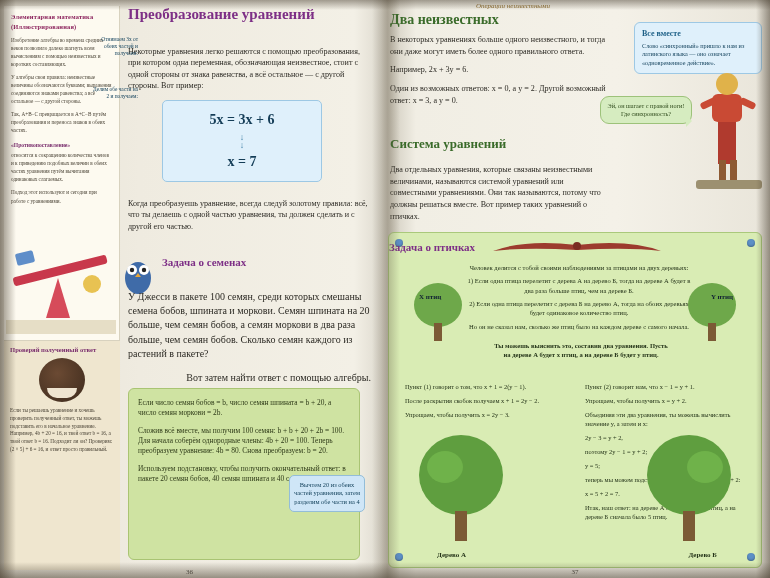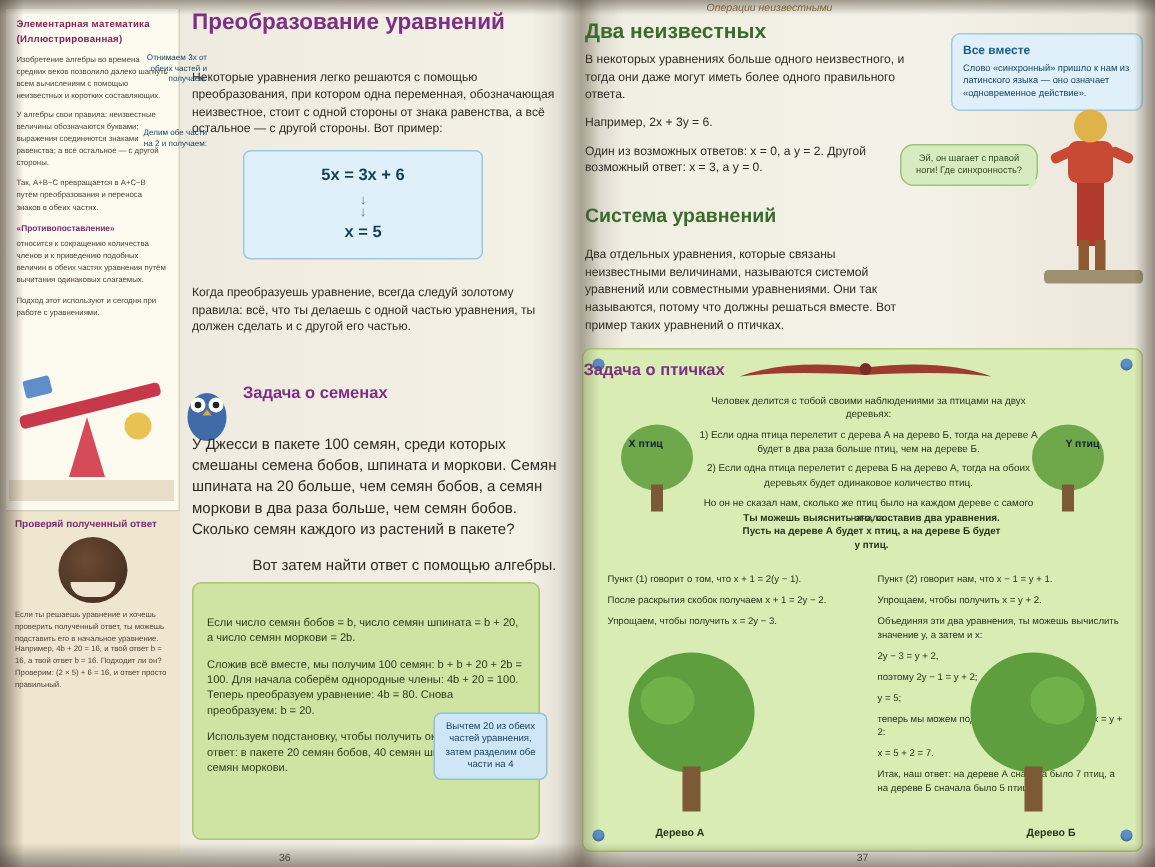--- a/index.html
+++ b/index.html
@@ -5,20 +5,21 @@
   html,body{margin:0;padding:0;}
   body{
     width:770px;height:578px;overflow:hidden;
     background:#6f675c;
     font-family:"Liberation Sans", sans-serif;
     position:relative;
   }
   .page{
     position:absolute;inset:0;
     background:linear-gradient(90deg,#e6e2d6 0%,#efebe0 18%,#f3f0e6 46%,#dedacf 49.5%,#cfcabd 50.5%,#f1eee4 54%,#f4f1e8 80%,#e9e5da 100%);
+    font-family:Liberation Serif, serif;
   }
   
   .gutter{
     position:absolute;top:0;bottom:0;left:372px;width:28px;
     background:linear-gradient(90deg,rgba(0,0,0,0) 0%,rgba(90,80,60,.28) 45%,rgba(90,80,60,.33) 55%,rgba(0,0,0,0) 100%);
     pointer-events:none;z-index:40;
   }
   .edge-l{position:absolute;left:0;top:0;bottom:0;width:16px;background:linear-gradient(90deg,rgba(60,50,35,.55),rgba(60,50,35,0));z-index:41;}
   .edge-r{position:absolute;right:0;top:0;bottom:0;width:14px;background:linear-gradient(270deg,rgba(60,50,35,.5),rgba(60,50,35,0));z-index:41;}
   .edge-t{position:absolute;left:0;right:0;top:0;height:10px;background:linear-gradient(180deg,rgba(60,50,35,.45),rgba(60,50,35,0));z-index:41;}
@@ -60,41 +61,41 @@
   .lbody{
     position:absolute;left:128px;top:30px;width:243px;
     font-size:8.1px;line-height:1.42;color:#2c2a24;
   }
   .lbody p{margin:16px 0 6px;}
   .eqbox{
     margin:8px 0 6px 34px;width:150px;
     background:#dff0fb;border:1px solid #9dc8e4;border-radius:5px;
     padding:6px 4px;text-align:center;color:#17455f;
   }
-  .eqline{font-size:11px;font-weight:bold;color:#143d57;margin:3px 0;}
+  .eqline{font-size:14px;font-weight:bold;color:#143d57;margin:3px 0;}
   .arrow{font-size:9px;color:#3d7ea6;line-height:.9;}
   .note-left{
     position:absolute;left:-34px;top:6px;width:44px;font-size:5.4px;
     color:#17455f;line-height:1.3;text-align:right;
   }
   .note-left2{
     position:absolute;left:-36px;top:56px;width:46px;font-size:5.4px;
     color:#17455f;line-height:1.3;text-align:right;
   }
   .owl{position:absolute;left:118px;top:252px;width:40px;height:44px;}
   .seeds-title{
     position:absolute;left:162px;top:256px;font-size:11px;color:#7d2f86;font-weight:bold;
   }
   .seeds-body{
     position:absolute;left:128px;top:280px;width:243px;font-size:10px;line-height:1.42;color:#2c2a24;
   }
   .green-box{
     position:absolute;left:128px;top:388px;width:232px;height:172px;
     background:#cfe3a2;border:1px solid #a9c473;border-radius:6px;
-    padding:21px 9px;box-sizing:border-box;color:#2e3a18;font-size:7.4px;line-height:1.4;
+    padding:9px 9px;box-sizing:border-box;color:#2e3a18;font-size:7.4px;line-height:1.4;
   }
   .green-box p{margin:0 0 7px;}
   .blue-tag{
     position:absolute;right:-6px;top:86px;width:66px;
     background:#cfe6f7;border:1px solid #93bdd8;border-radius:5px;
     padding:5px 4px;font-size:6.4px;line-height:1.3;color:#17455f;text-align:center;
   }
   .pagenum-l{position:absolute;left:186px;bottom:2px;font-size:7px;color:#55504a;}
 
   
@@ -197,21 +198,21 @@
 
     <div class="lbody">
       <p>Некоторые уравнения легко решаются с помощью преобразования, при котором одна переменная, обозначающая неизвестное, стоит с одной стороны от знака равенства, а всё остальное — с другой стороны. Вот пример:</p>
 
       <div class="eqbox">
         <div class="note-left">Отнимаем 3х от обеих частей и получаем:</div>
         <div class="note-left2">Делим обе части на 2 и получаем:</div>
         <div class="eqline">5x = 3x + 6</div>
         <div class="arrow">↓</div>
         <div class="arrow">↓</div>
-        <div class="eqline">x = 5</div>
+        <div class="eqline">x = 7</div>
       </div>
 
       <p>Когда преобразуешь уравнение, всегда следуй золотому правила: всё, что ты делаешь с одной частью уравнения, ты должен сделать и с другой его частью.</p>
     </div>
 
     <svg class="owl" viewBox="0 0 40 44">
       <ellipse cx="20" cy="26" rx="13" ry="16" fill="#3f6ba8"></ellipse>
       <circle cx="14" cy="18" r="5" fill="#fff"></circle>
         <circle cx="26" cy="18" r="5" fill="#fff"></circle>
       <circle cx="14" cy="18" r="2.2" fill="#222"></circle>

